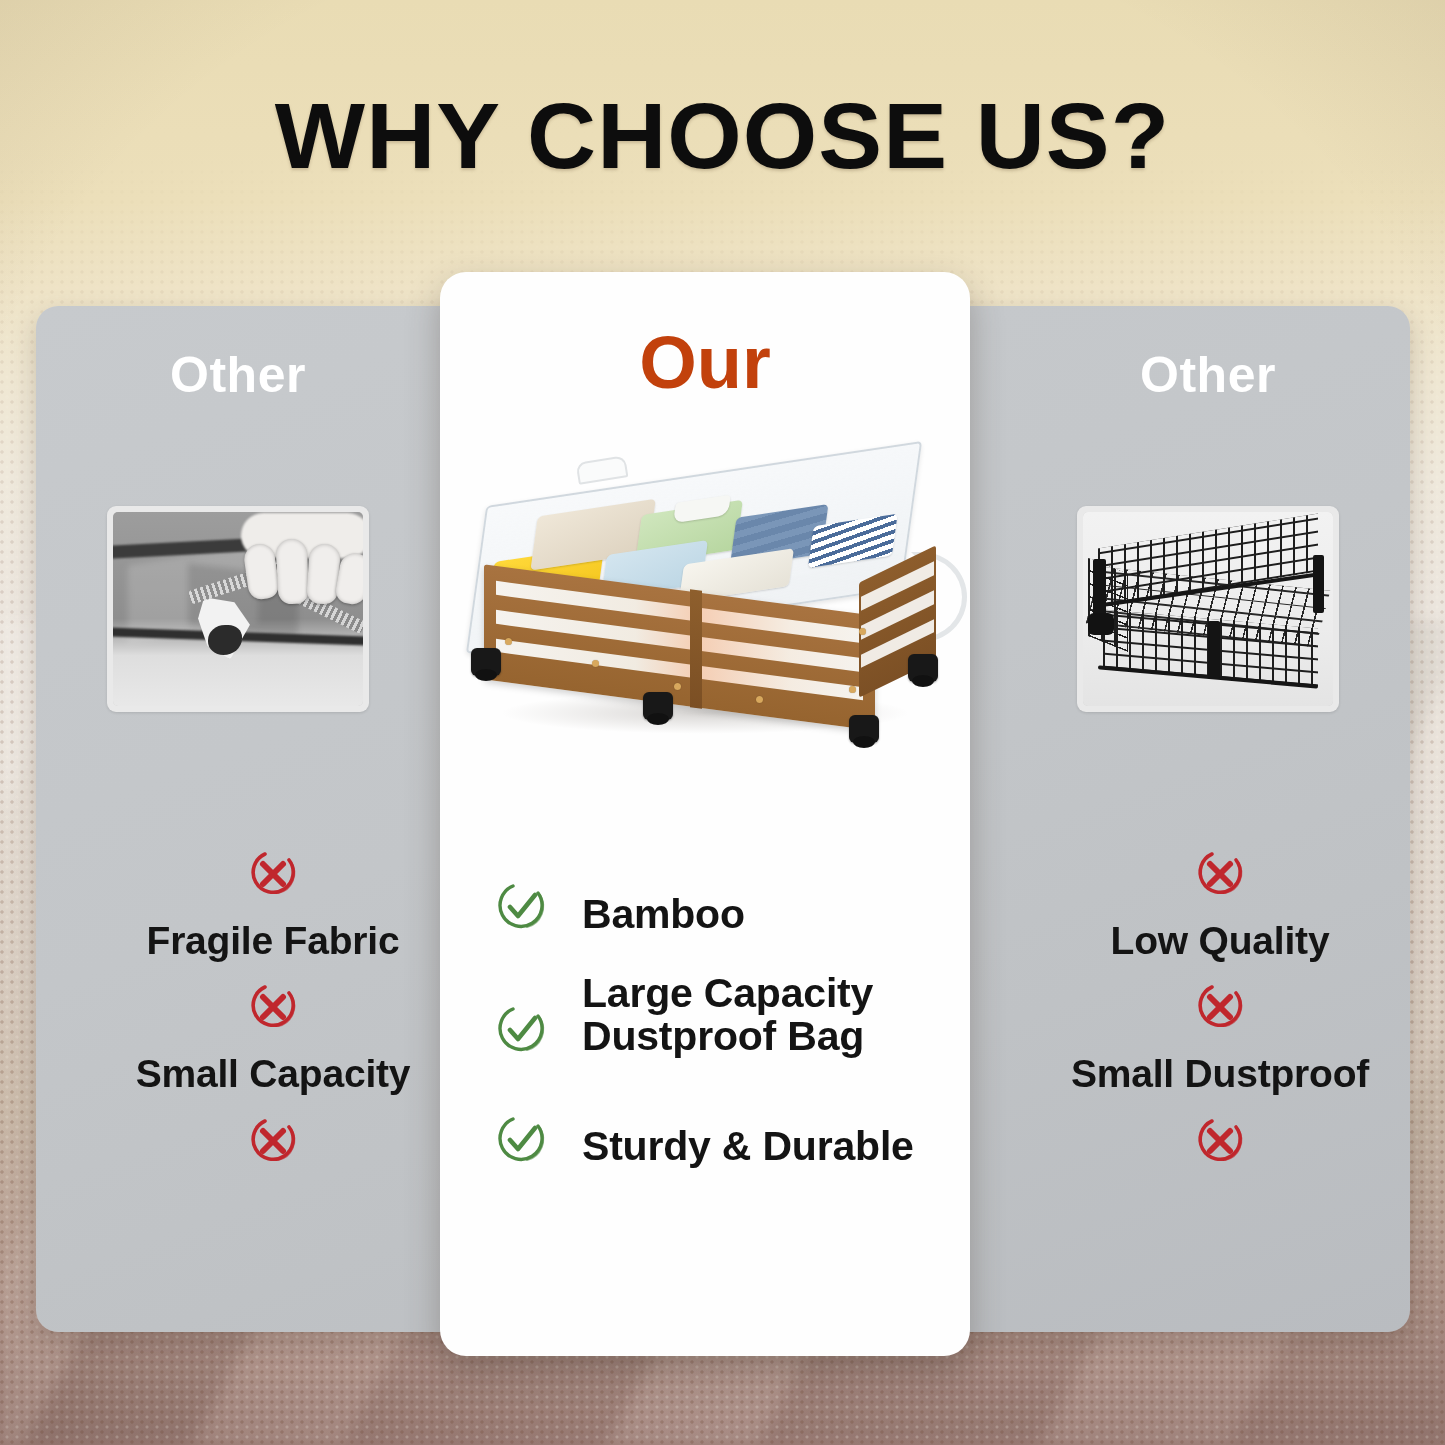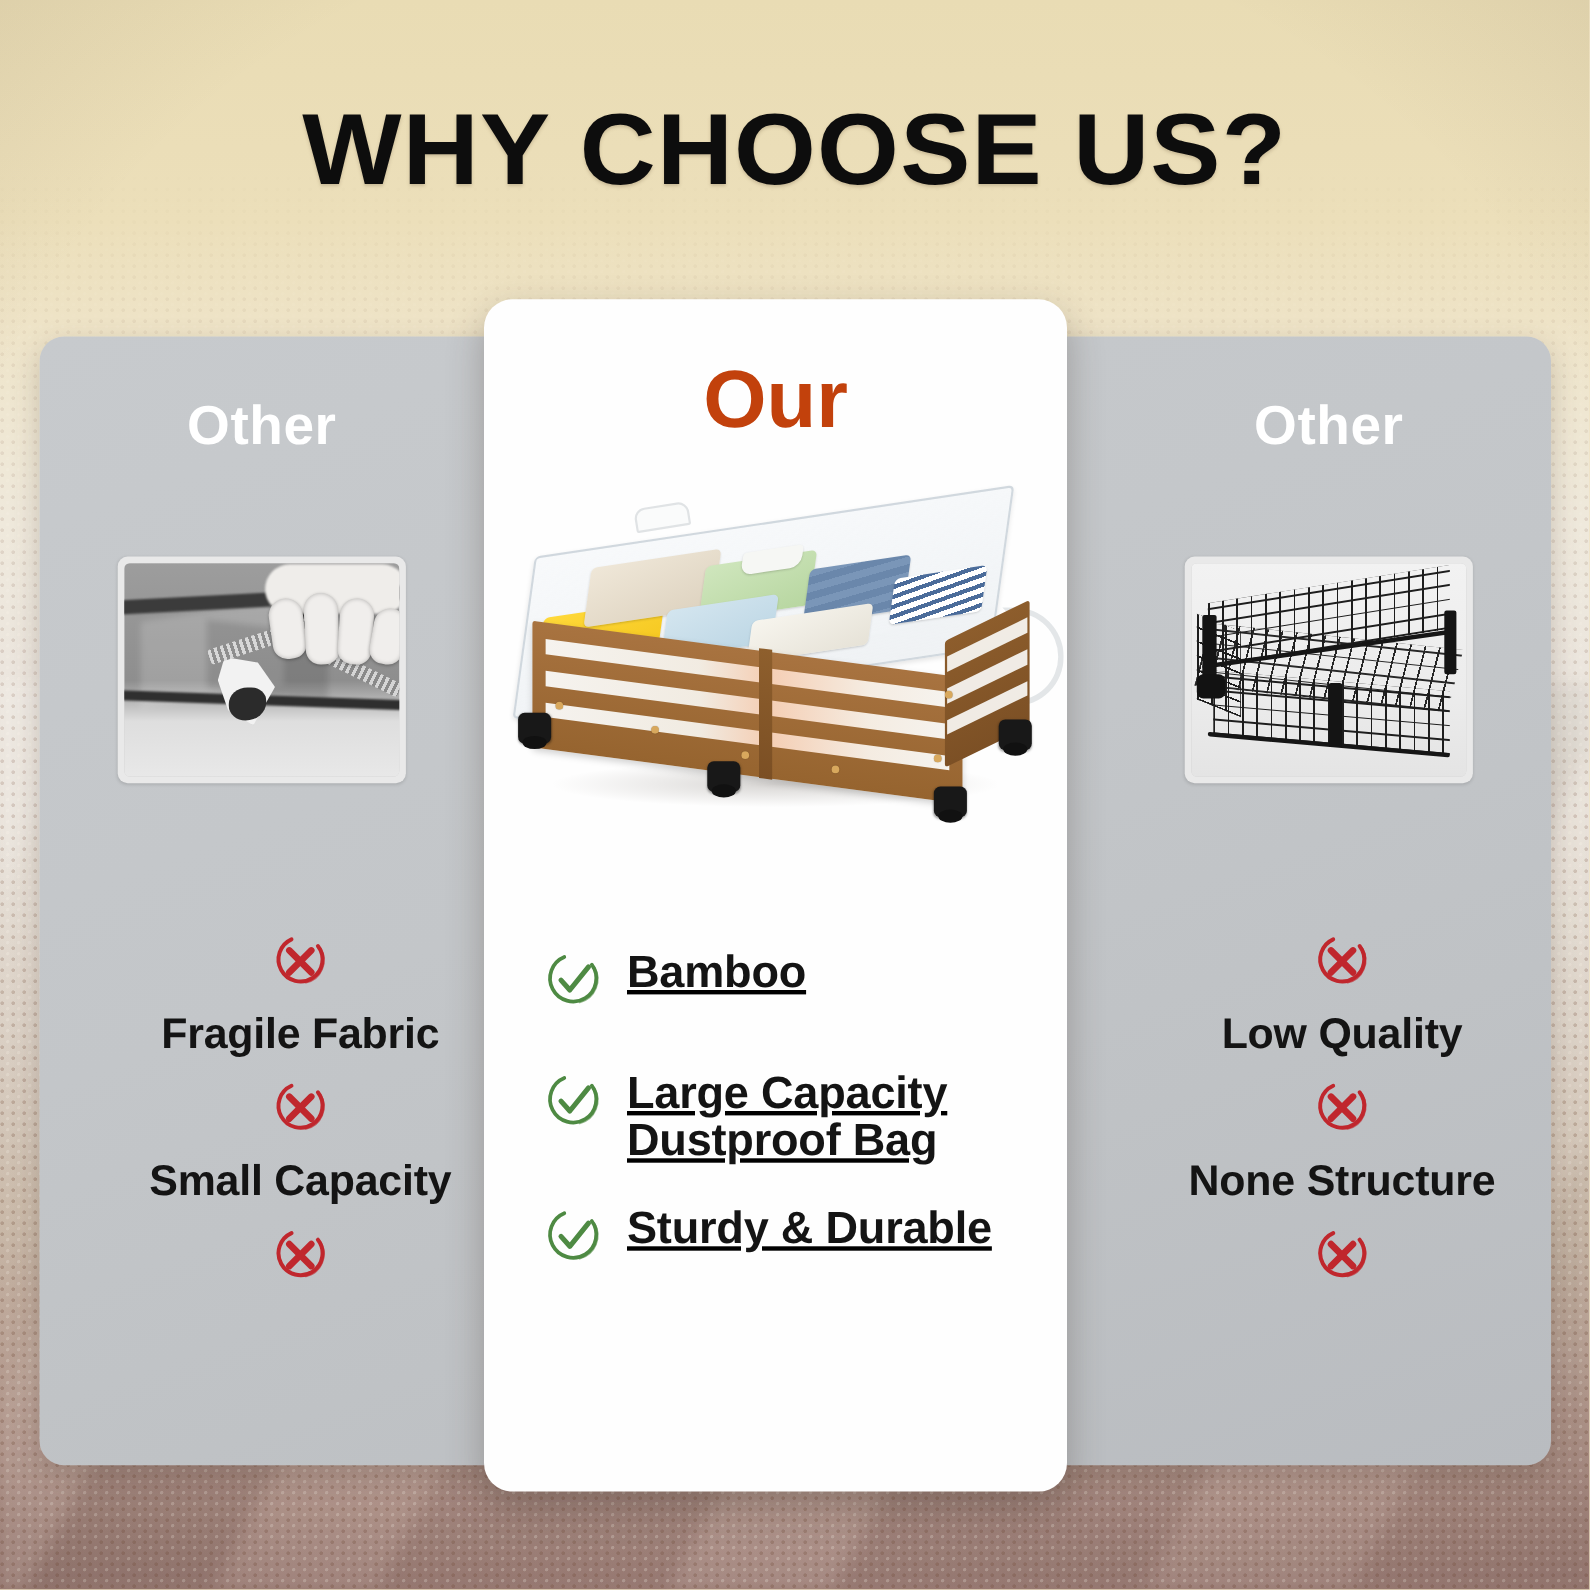--- a/index.html
+++ b/index.html
@@ -75,21 +75,21 @@
     border-radius:22px;
     box-shadow:0 10px 26px rgba(70,50,40,.22);
   }
 
   
   .side-col{position:absolute;top:306px;height:1026px;}
   .side-col.left{left:36px;width:404px;}
   .side-col.right{left:1006px;width:404px;}
 
   .side-title{
-    position:absolute;left:0;right:0;top:52px;
+    position:absolute;left:0;right:0;top:40px;
     text-align:center;
     font-size:50px;font-weight:bold;color:#ffffff;
     letter-spacing:.5px;
   }
 
   .photo-frame{
     position:absolute;top:200px;left:50%;transform:translateX(-50%);
     width:262px;height:206px;
     background:#e9e9e9;
     border-radius:9px;
@@ -242,21 +242,21 @@
   .slat-gap.g2{top:38%;}
   .slat-gap.g3{top:63%;}
   .face-front .slat-gap{background:linear-gradient(90deg,rgba(250,250,248,.95) 0%,rgba(248,246,240,.92) 38%,rgba(252,214,190,.92) 55%,rgba(250,244,236,.94) 80%,rgba(250,250,248,.95) 100%);}
   .divider{position:absolute;left:47%;top:40%;width:12px;height:37%;background:linear-gradient(180deg,#8e5f2d,#7b4f24);transform:skewY(7.5deg);}
   .screw{position:absolute;width:7px;height:7px;border-radius:50%;background:#d8a85d;box-shadow:0 0 1px rgba(0,0,0,.4);}
   .caster-w{position:absolute;width:30px;height:28px;background:#181818;border-radius:6px;box-shadow:0 1px 2px rgba(0,0,0,.35);}
   .caster-w:after{content:"";position:absolute;left:4px;bottom:-5px;width:22px;height:12px;background:#111;border-radius:50%;}
 
   
   .our-bullets{position:absolute;left:48px;right:24px;top:590px;}
-  .our-bullets .bullet{margin-bottom:36px;align-items:flex-start;gap:20px;text-decoration:underline;}
+  .our-bullets .bullet{margin-bottom:36px;align-items:flex-end;gap:32px;}
   .our-bullets .bullet-label{font-size:41px;white-space:normal;}
   .our-bullets .icon-wrap{width:58px;height:58px;}
   .our-bullets .icon-wrap svg{width:58px;height:58px;}
 </style>
 </head>
 <body>
 
 <div class="stage">
 
   <div class="bg-base"></div>
@@ -365,21 +365,21 @@
       </div>
       <div class="bullet">
         <span class="icon-wrap">
           <svg viewBox="0 0 56 56">
             <path d="M44 14 A20 20 0 1 1 20 8" fill="none" stroke="#c0272d" stroke-width="3.6" stroke-linecap="round"></path>
             <path d="M46 16 A20.5 20.5 0 0 1 33 47" fill="none" stroke="#c0272d" stroke-width="2.2" stroke-linecap="round" opacity=".65"></path>
             <path d="M18 18 L38 38" stroke="#c0272d" stroke-width="6" stroke-linecap="round"></path>
             <path d="M38 18 L18 38" stroke="#c0272d" stroke-width="6" stroke-linecap="round"></path>
           </svg>
         </span>
-        <span class="bullet-label">None Structure</span>
+        <span class="bullet-label">Small Dustproof</span>
       </div>
       <div class="bullet">
         <span class="icon-wrap">
           <svg viewBox="0 0 56 56">
             <path d="M44 14 A20 20 0 1 1 20 8" fill="none" stroke="#c0272d" stroke-width="3.6" stroke-linecap="round"></path>
             <path d="M46 16 A20.5 20.5 0 0 1 33 47" fill="none" stroke="#c0272d" stroke-width="2.2" stroke-linecap="round" opacity=".65"></path>
             <path d="M18 18 L38 38" stroke="#c0272d" stroke-width="6" stroke-linecap="round"></path>
             <path d="M38 18 L18 38" stroke="#c0272d" stroke-width="6" stroke-linecap="round"></path>
           </svg>
         </span>

